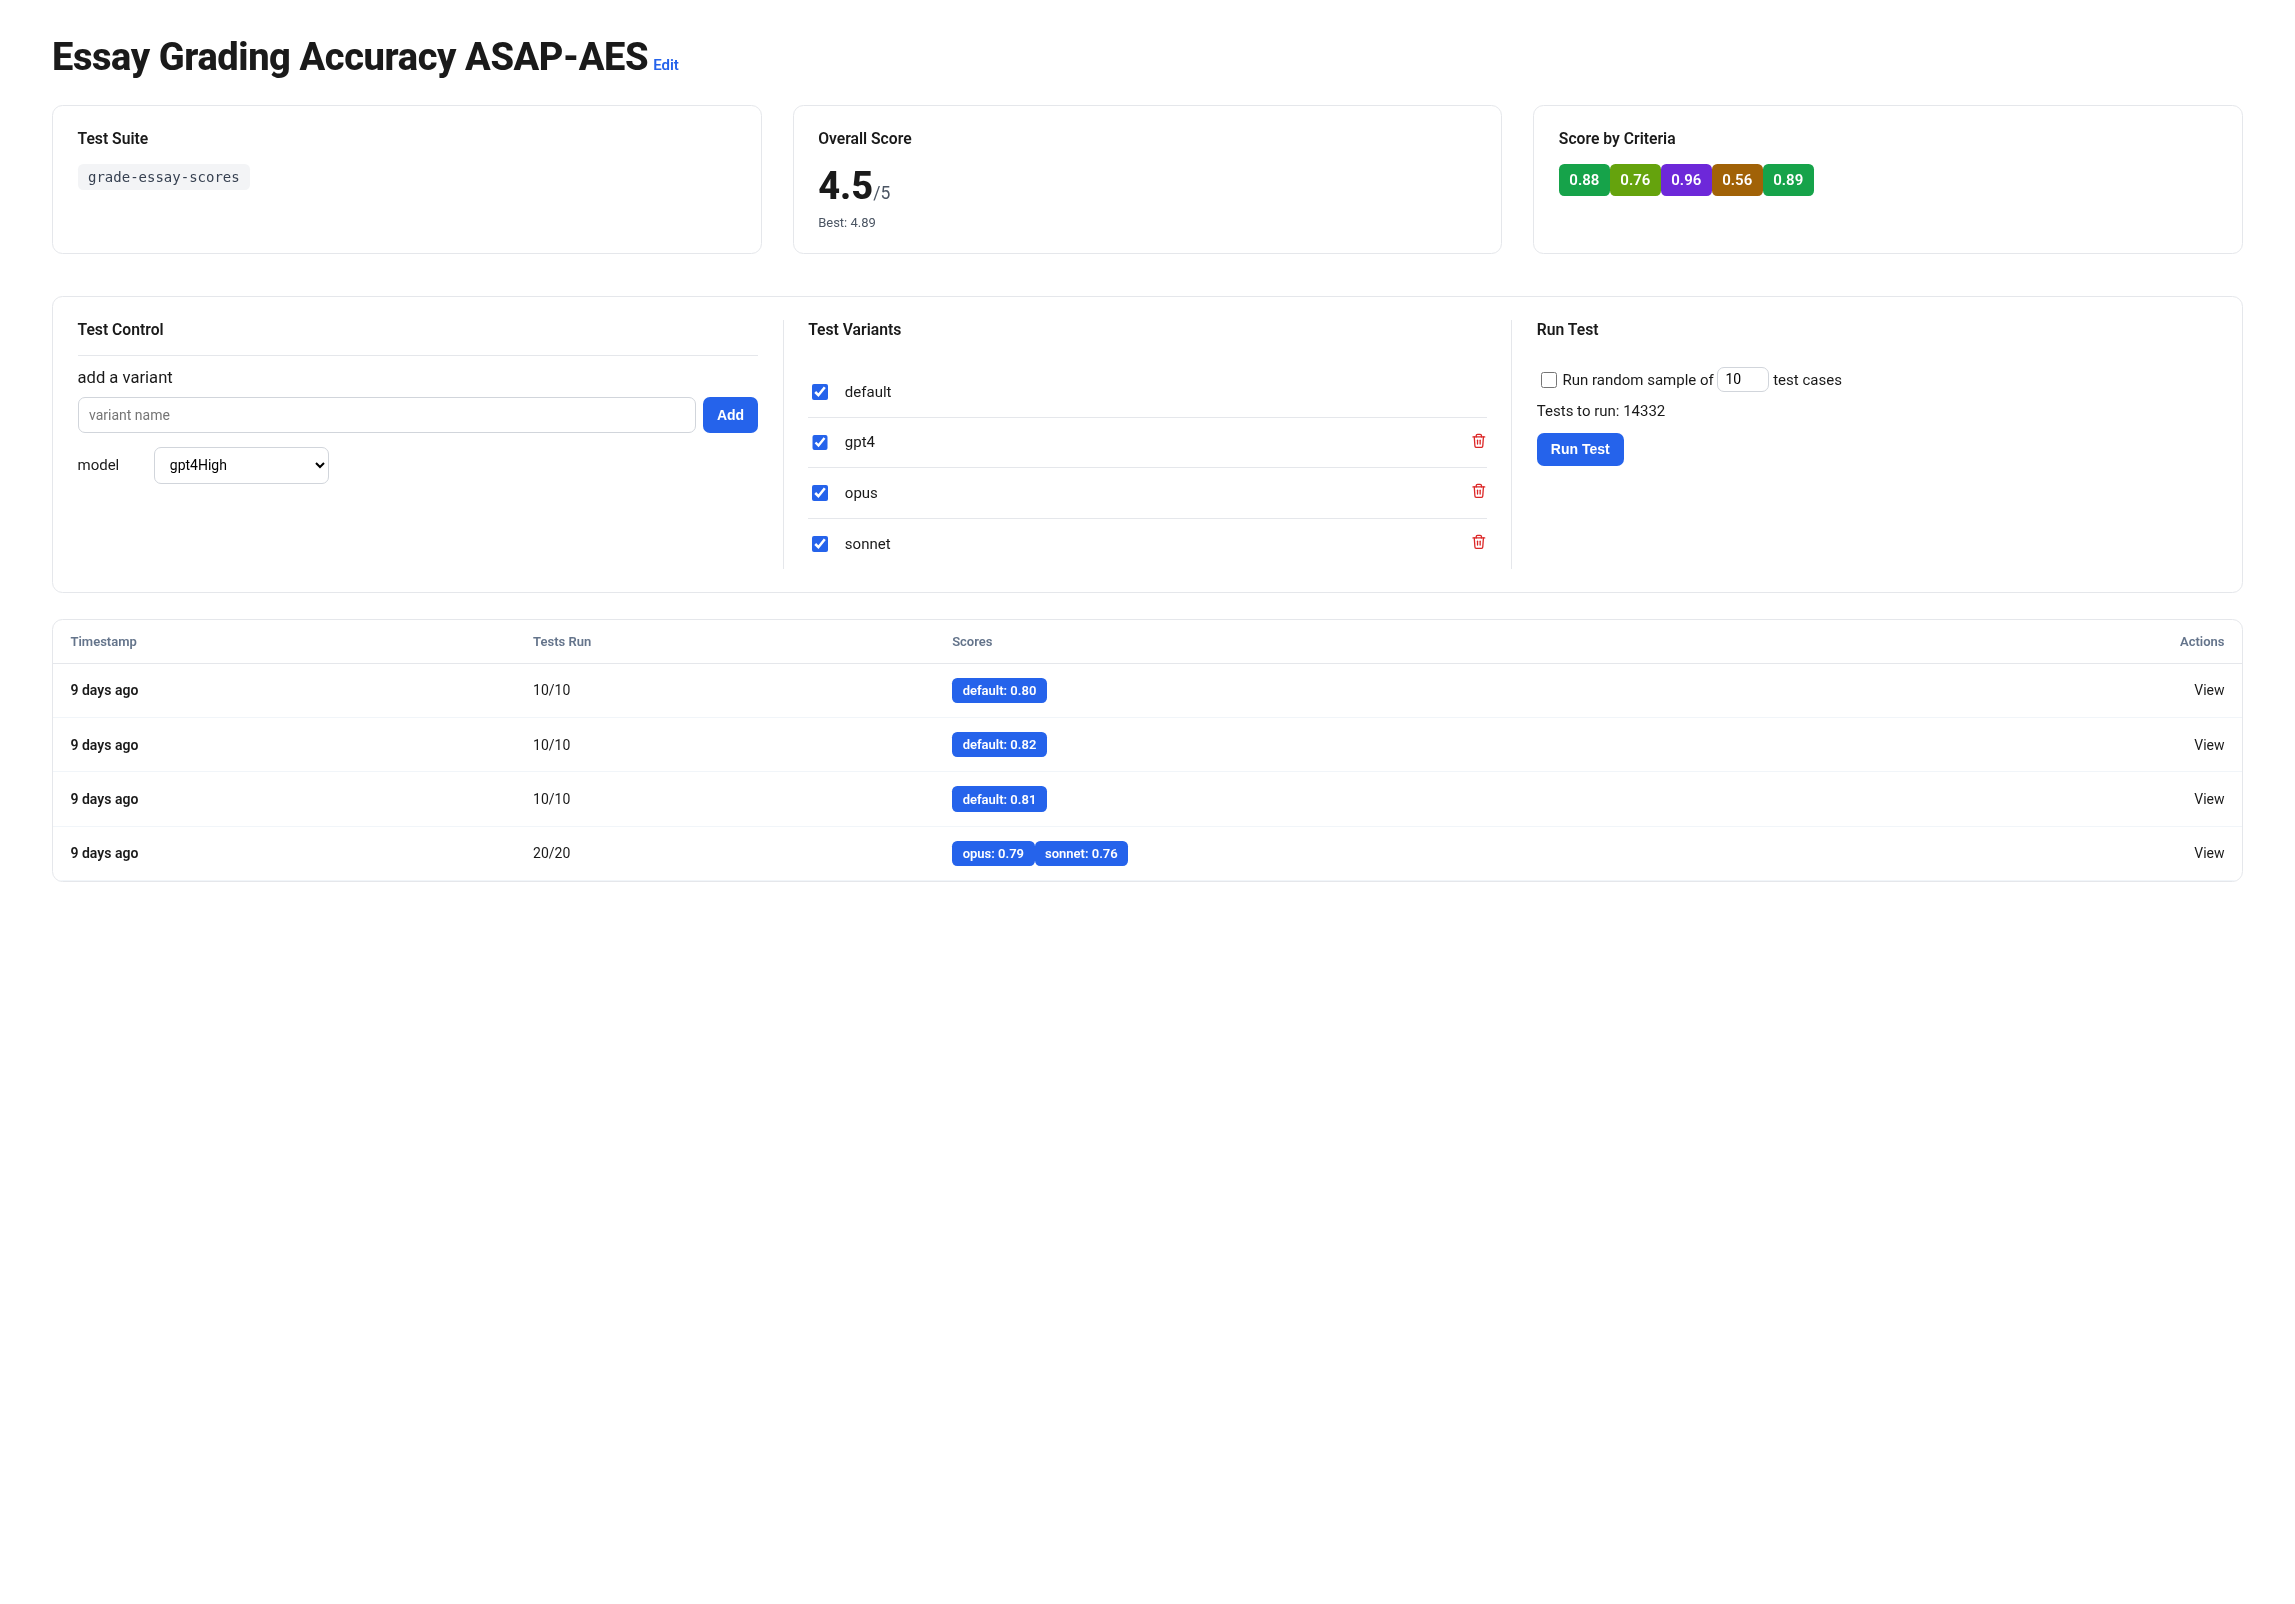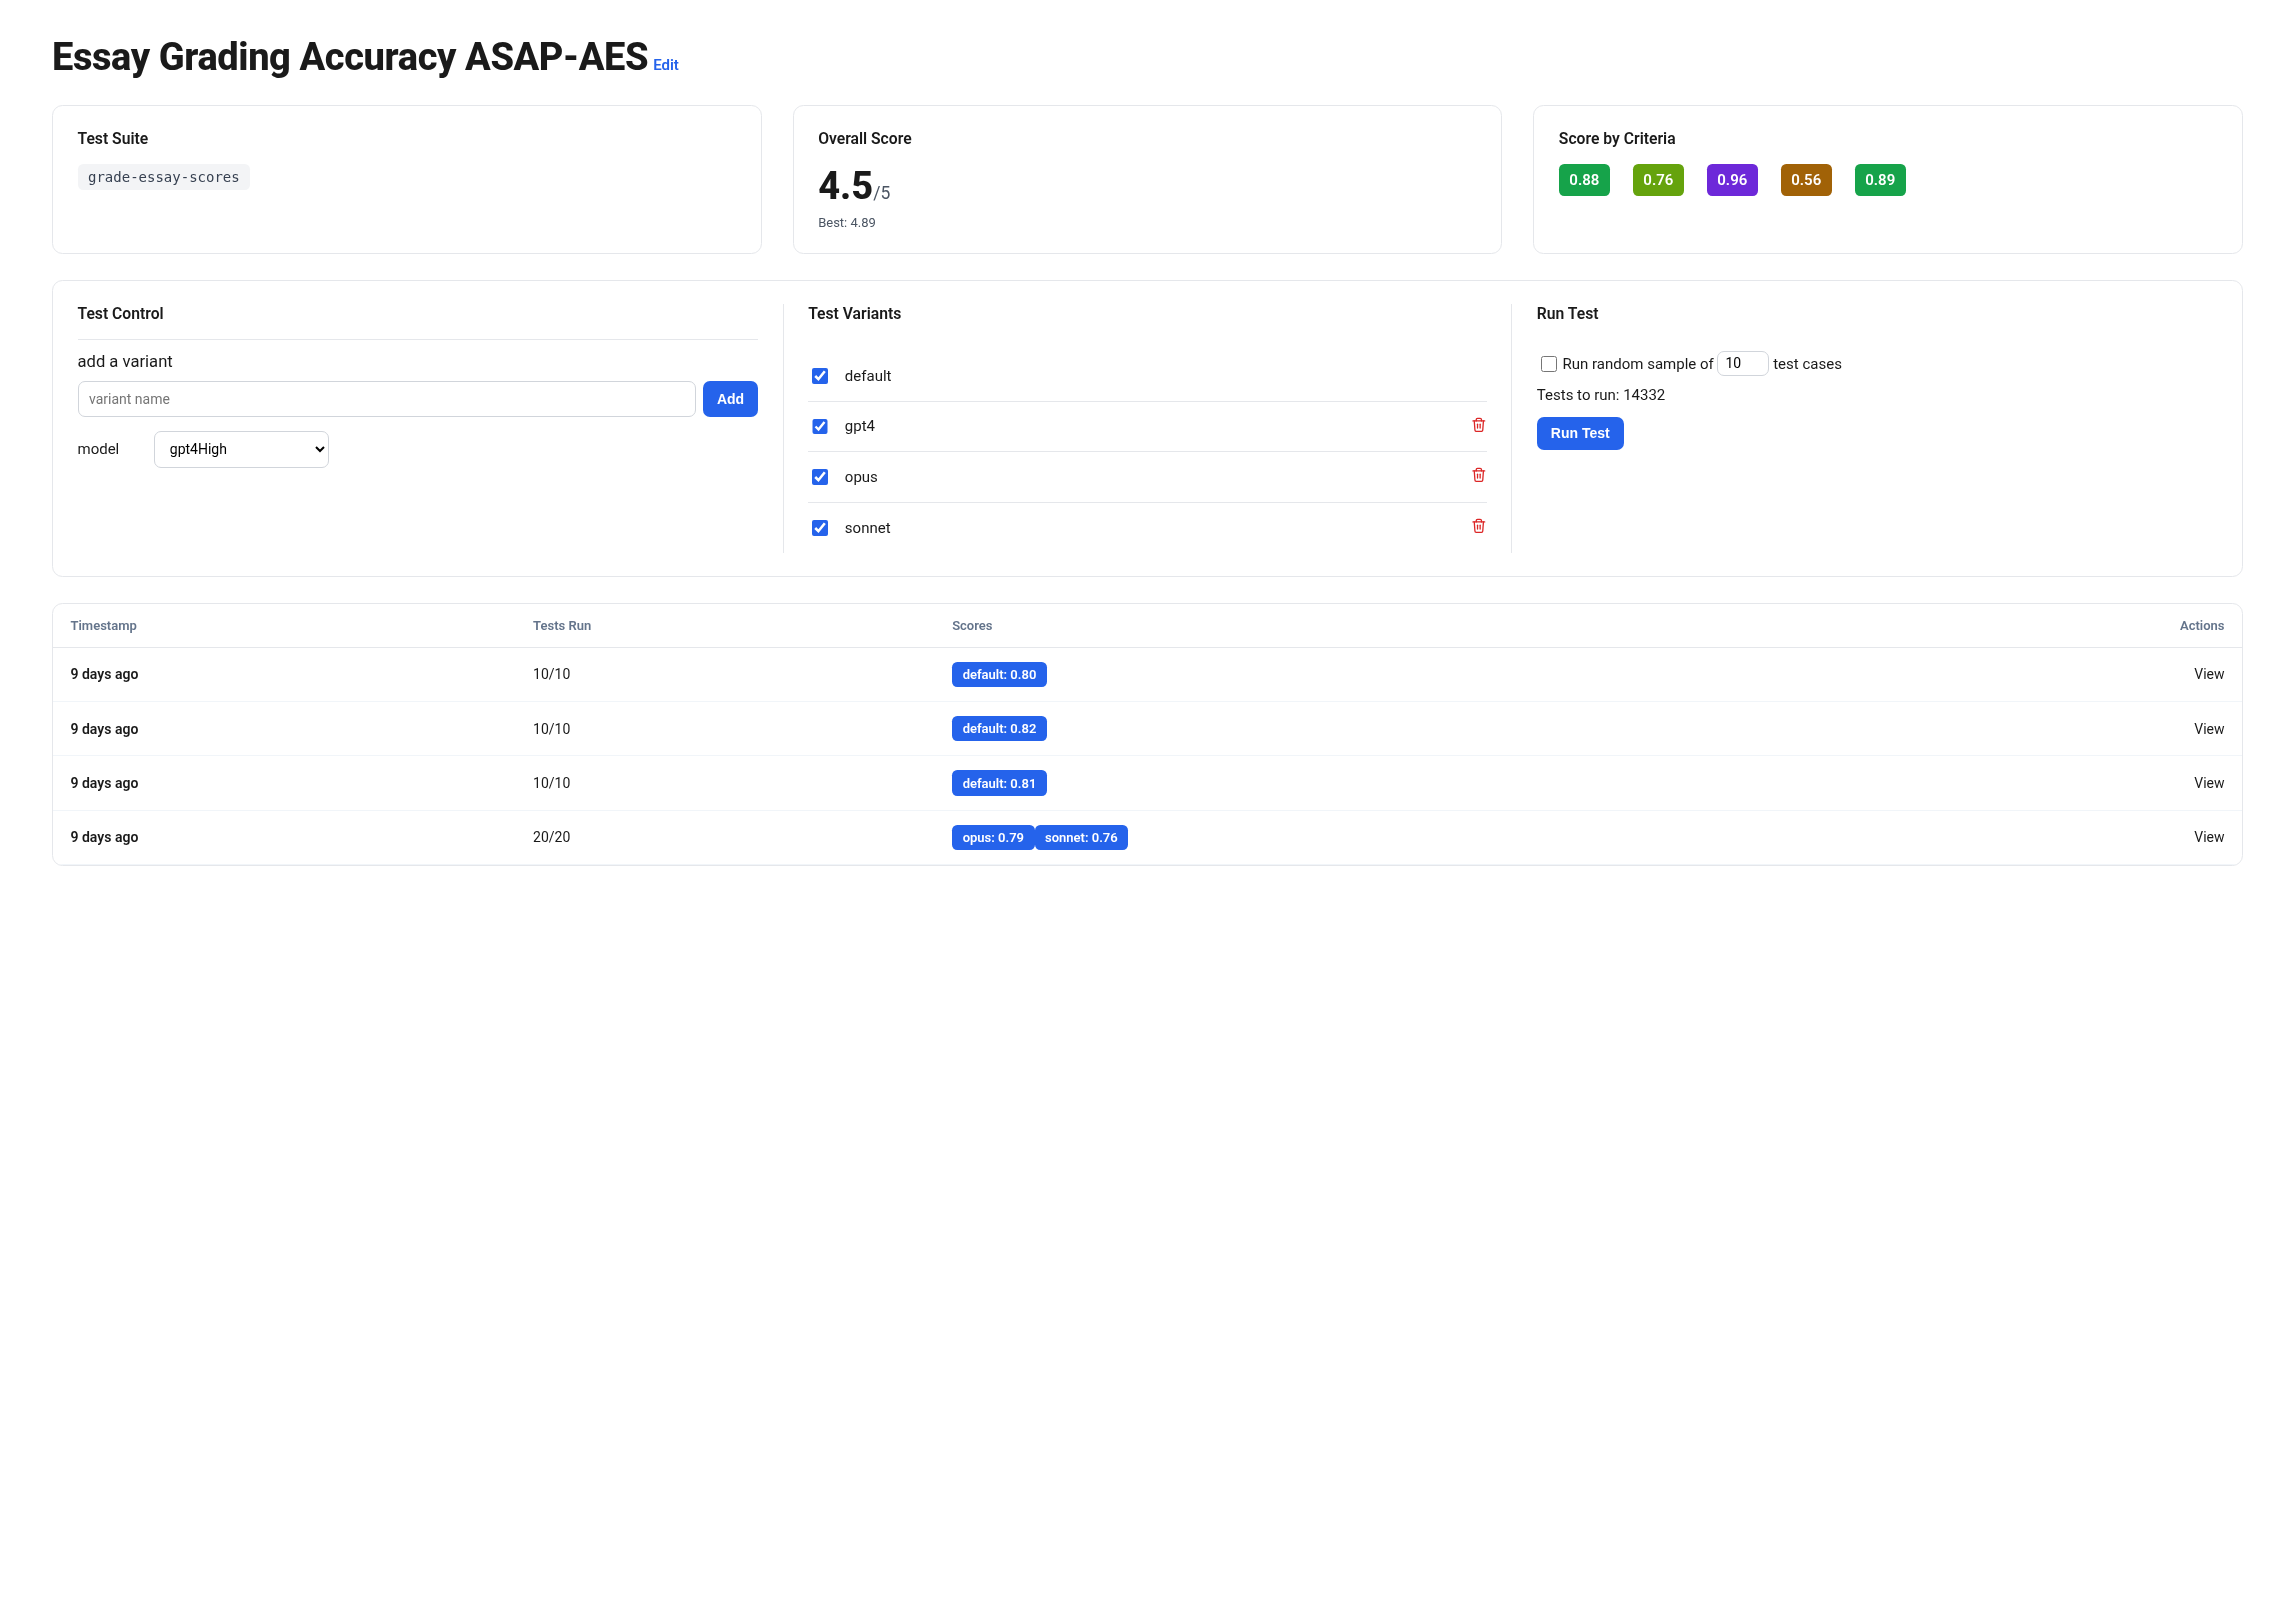--- a/index.html
+++ b/index.html
@@ -25,21 +25,21 @@
   .edit-link {
     color: #2563eb;
     font-weight: 600;
     font-size: 15px;
     cursor: pointer;
   }
   .cards-row {
     display: grid;
     grid-template-columns: 1fr 1fr 1fr;
     gap: 31px;
-    margin-bottom: 26px;
+    margin-bottom: 42px;
   }
   .card {
     border: 0.9px solid #e5e7eb;
     border-radius: 10.5px;
     padding: 23px 24.5px;
     background: #fff;
   }
   .card-title {
     font-size: 15.7px;
     font-weight: 600;
@@ -64,21 +64,21 @@
     color: #4b5563;
     font-weight: 400;
   }
   .score-best {
     font-size: 13px;
     color: #4b5563;
     margin-top: 7px;
   }
   .criteria-row {
     display: flex;
-    gap: 23px;
+    gap: 0;
   }
   .criteria-badge {
     color: #fff;
     font-weight: 600;
     font-size: 15px;
     padding: 7px 10.5px;
     border-radius: 5.2px;
   }
   .control-card {
     display: grid;

